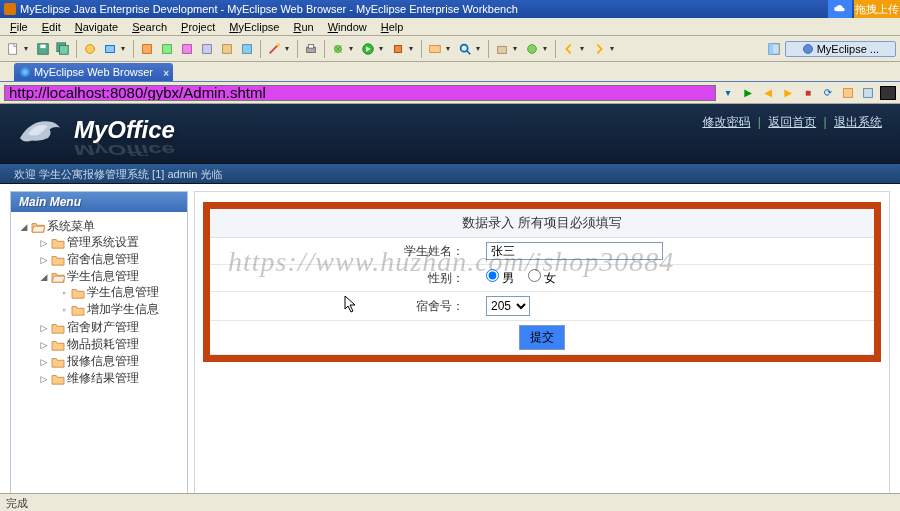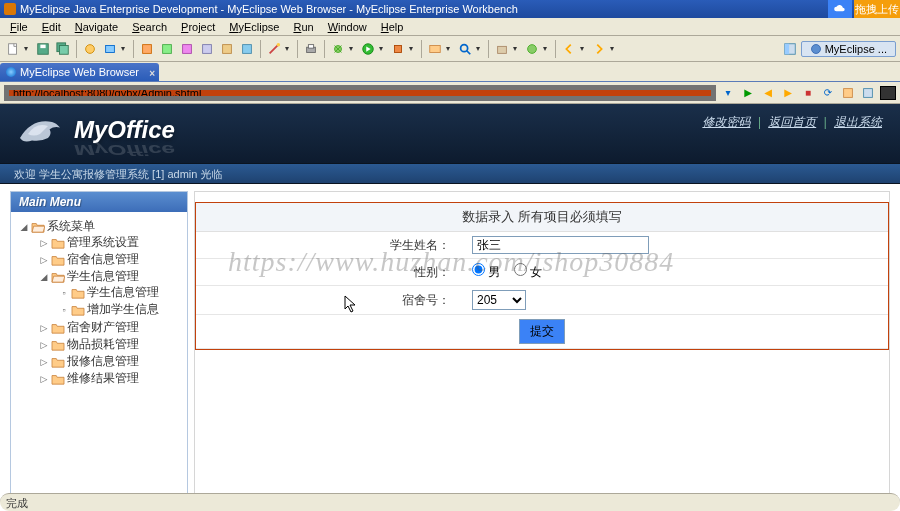--- a/index.html
+++ b/index.html
@@ -16,75 +16,75 @@
 .menubar { background: #ece9d8; height: 18px; border-bottom: 1px solid #aca899; padding-left: 4px; display: flex; align-items: center; gap: 2px; }
 .menubar span { padding: 1px 6px; font-size: 11px; color: #000; text-decoration: underline; text-decoration-color: transparent; }
 .menubar span::first-letter { text-decoration: underline; }
 
 
 .toolbar { background: #ece9d8; height: 26px; border-bottom: 1px solid #aca899; display: flex; align-items: center; padding: 0 4px; gap: 2px; }
 .toolbar .tbicon { width: 18px; height: 18px; display: flex; align-items: center; justify-content: center; border: 1px solid transparent; }
 .toolbar .sep { width: 1px; height: 18px; background: #aca899; margin: 0 2px; }
 .toolbar .drop { width: 8px; font-size: 8px; color: #333; }
 .perspective-btns { margin-left: auto; display: flex; align-items: center; gap: 2px; }
-.persp-pill { background: #d8e4f2; border: 1px solid #7a9ecf; border-radius: 2px; padding: 1px 8px; display: flex; align-items: center; gap: 3px; font-size: 11px; }
+.persp-pill { background: #d8e4f2; border: 1px solid #7a9ecf; border-radius: 2px; padding: 1px 16px; display: flex; align-items: center; gap: 3px; font-size: 11px; }
 
 
 .tabbar { background: #ece9d8; height: 20px; border-bottom: 1px solid #5a7bb8; display: flex; align-items: flex-end; }
-.tab { background: linear-gradient(#4a74c8, #2a5cb8); color: #fff; height: 18px; line-height: 18px; padding: 0 20px 0 6px; font-size: 11px; border-radius: 3px 3px 0 0; position: relative; margin-left: 0; display: flex; align-items: center; gap: 4px; }
+.tab { background: linear-gradient(#4a74c8, #2a5cb8); color: #fff; height: 18px; line-height: 18px; padding: 0 20px 0 6px; font-size: 11px; border-radius: 3px 3px 0 0; position: relative; margin-left: 14px; display: flex; align-items: center; gap: 4px; }
 .tab .globe { width: 10px; height: 10px; background: radial-gradient(#8cf,#06c); border-radius: 50%; }
 .tab .x { position: absolute; right: 4px; top: 2px; font-size: 10px; color: #ddd; font-weight: bold; }
 
 
 .addrbar { background: #ece9d8; height: 22px; border-bottom: 1px solid #aca899; display: flex; align-items: center; padding: 0 4px; gap: 4px; }
-.addrbar input { flex: 1; height: 16px; border: 5px solid #737373; padding: 0 4px; font-size: 11px; background: #c2410c; }
+.addrbar input { flex: 1; height: 16px; border: 1px solid #737373; padding: 0 4px; font-size: 15px; background: #d946ef; }
 .addrbar .navicon { width: 16px; height: 16px; display: flex; align-items: center; justify-content: center; font-size: 10px; }
 
 
 .app-header { background: linear-gradient(#1a2f4a, #0d1b2e); height: 60px; position: relative; border-bottom: 1px solid #0a1420; }
 .app-header .logo-wrap { position: absolute; left: 16px; top: 6px; display: flex; align-items: center; gap: 10px; }
 .app-header .birdlogo { width: 48px; height: 40px; }
 .app-header .brand { color: #fff; font-size: 24px; font-weight: bold; font-style: italic; text-shadow: 0 2px 4px rgba(0,0,0,.4); }
 .app-header .brand-shadow { position: absolute; top: 32px; left: 74px; color: rgba(255,255,255,.15); font-size: 24px; font-weight: bold; font-style: italic; transform: scaleY(-0.6); }
-.app-header .toplinks { position: absolute; top: 10px; right: 16px; color: #fff; font-size: 12px; font-style: italic; }
+.app-header .toplinks { position: absolute; top: 10px; right: 16px; color: #fff; font-size: 12px; }
 .app-header .toplinks a { color: #cde; text-decoration: underline; margin: 0 2px; cursor: pointer; }
 .app-header .sep2 { color: #6a8; margin: 0 2px; }
 
 
 .welcomebar { background: linear-gradient(#2b5a92, #1e4270); color: #c8d8e8; height: 20px; line-height: 20px; padding-left: 14px; font-size: 11px; border-bottom: 1px solid #0a1420; }
 
 
 .bodywrap { display: flex; height: 360px; background: #fff; border-top: 3px solid #fff; }
 .sidebar { width: 178px; border: 1px solid #b5c8e0; margin: 4px 0 4px 10px; background: #fff; display: flex; flex-direction: column; }
 .sidebar-head { background: linear-gradient(#5a8ed0, #3c6db8); color: #fff; font-weight: bold; font-style: italic; text-shadow: 1px 1px 1px rgba(0,0,0,.3); padding: 3px 8px; font-size: 12px; }
 .tree { padding: 6px 4px; font-size: 12px; color: #333; }
 .tree ul { list-style: none; padding-left: 0; }
 .tree li { padding: 1px 0 1px 4px; white-space: nowrap; }
 .tree .row { display: flex; align-items: center; gap: 2px; height: 15px; }
 .tree .tw { width: 10px; text-align: center; color: #666; font-size: 9px; }
 .tree .foldericon { width: 14px; height: 12px; }
 .tree ul ul { padding-left: 16px; }
 .tree ul ul ul { padding-left: 16px; }
 
 .maincol { flex: 1; margin: 4px 10px 4px 6px; border: 1px solid #d6d6d6; background: #fff; position: relative; overflow: auto; }
-.formwrap { margin: 10px 0; border: 1px solid #c2410c; }
+.formwrap { margin: 10px 8px; border: 7px solid #c2410c; }
 .form-head { background: #f2f5f9; text-align: center; padding: 5px; font-size: 13px; color: #333; border-bottom: 1px solid #e0e0e0; }
 .form-table { width: 100%; border-collapse: collapse; }
 .form-table td { border-bottom: 1px solid #e6e6e6; padding: 4px 6px; vertical-align: middle; height: 24px; }
 .form-table .lab { width: 270px; text-align: right; padding-right: 16px; color: #333; font-size: 12px; }
 .form-table input[type=text] { width: 177px; height: 18px; border: 1px solid #7f9db9; padding: 0 4px; font-size: 12px; }
-.form-table select { width: 54px; height: 20px; border: 1px solid #7f9db9; font-size: 12px; background: #fff; }
+.form-table select { width: 44px; height: 20px; border: 1px solid #7f9db9; font-size: 12px; background: #fff; }
 .submit-row td { text-align: center; }
 .submit-row button { padding: 3px 10px; font-size: 12px; border: 1px solid #7f9db9; background: #3b82f6; }
 
 
 .watermark { position: absolute; left: 228px; top: 246px; font-size: 28px; color: rgba(80,80,80,.32); font-family: Georgia, serif; font-style: italic; pointer-events: none; z-index: 50; letter-spacing: 1px; }
 
 
-.statusbar { position: absolute; bottom: 0; left: 0; right: 0; height: 18px; background: #ece9d8; border-top: 1px solid #aca899; padding-left: 6px; font-size: 11px; line-height: 18px; color: #333; border-radius: 9px; }
+.statusbar { position: absolute; bottom: 0; left: 0; right: 0; height: 18px; background: #ece9d8; border-top: 1px solid #aca899; padding-left: 6px; font-size: 11px; line-height: 18px; color: #333; }
 
 
 .cursor { position: absolute; left: 344px; top: 295px; pointer-events: none; z-index: 100; }
 
 
 .icon16 svg { width: 14px; height: 14px; }
 </style>
 </head>
 <body>
 

